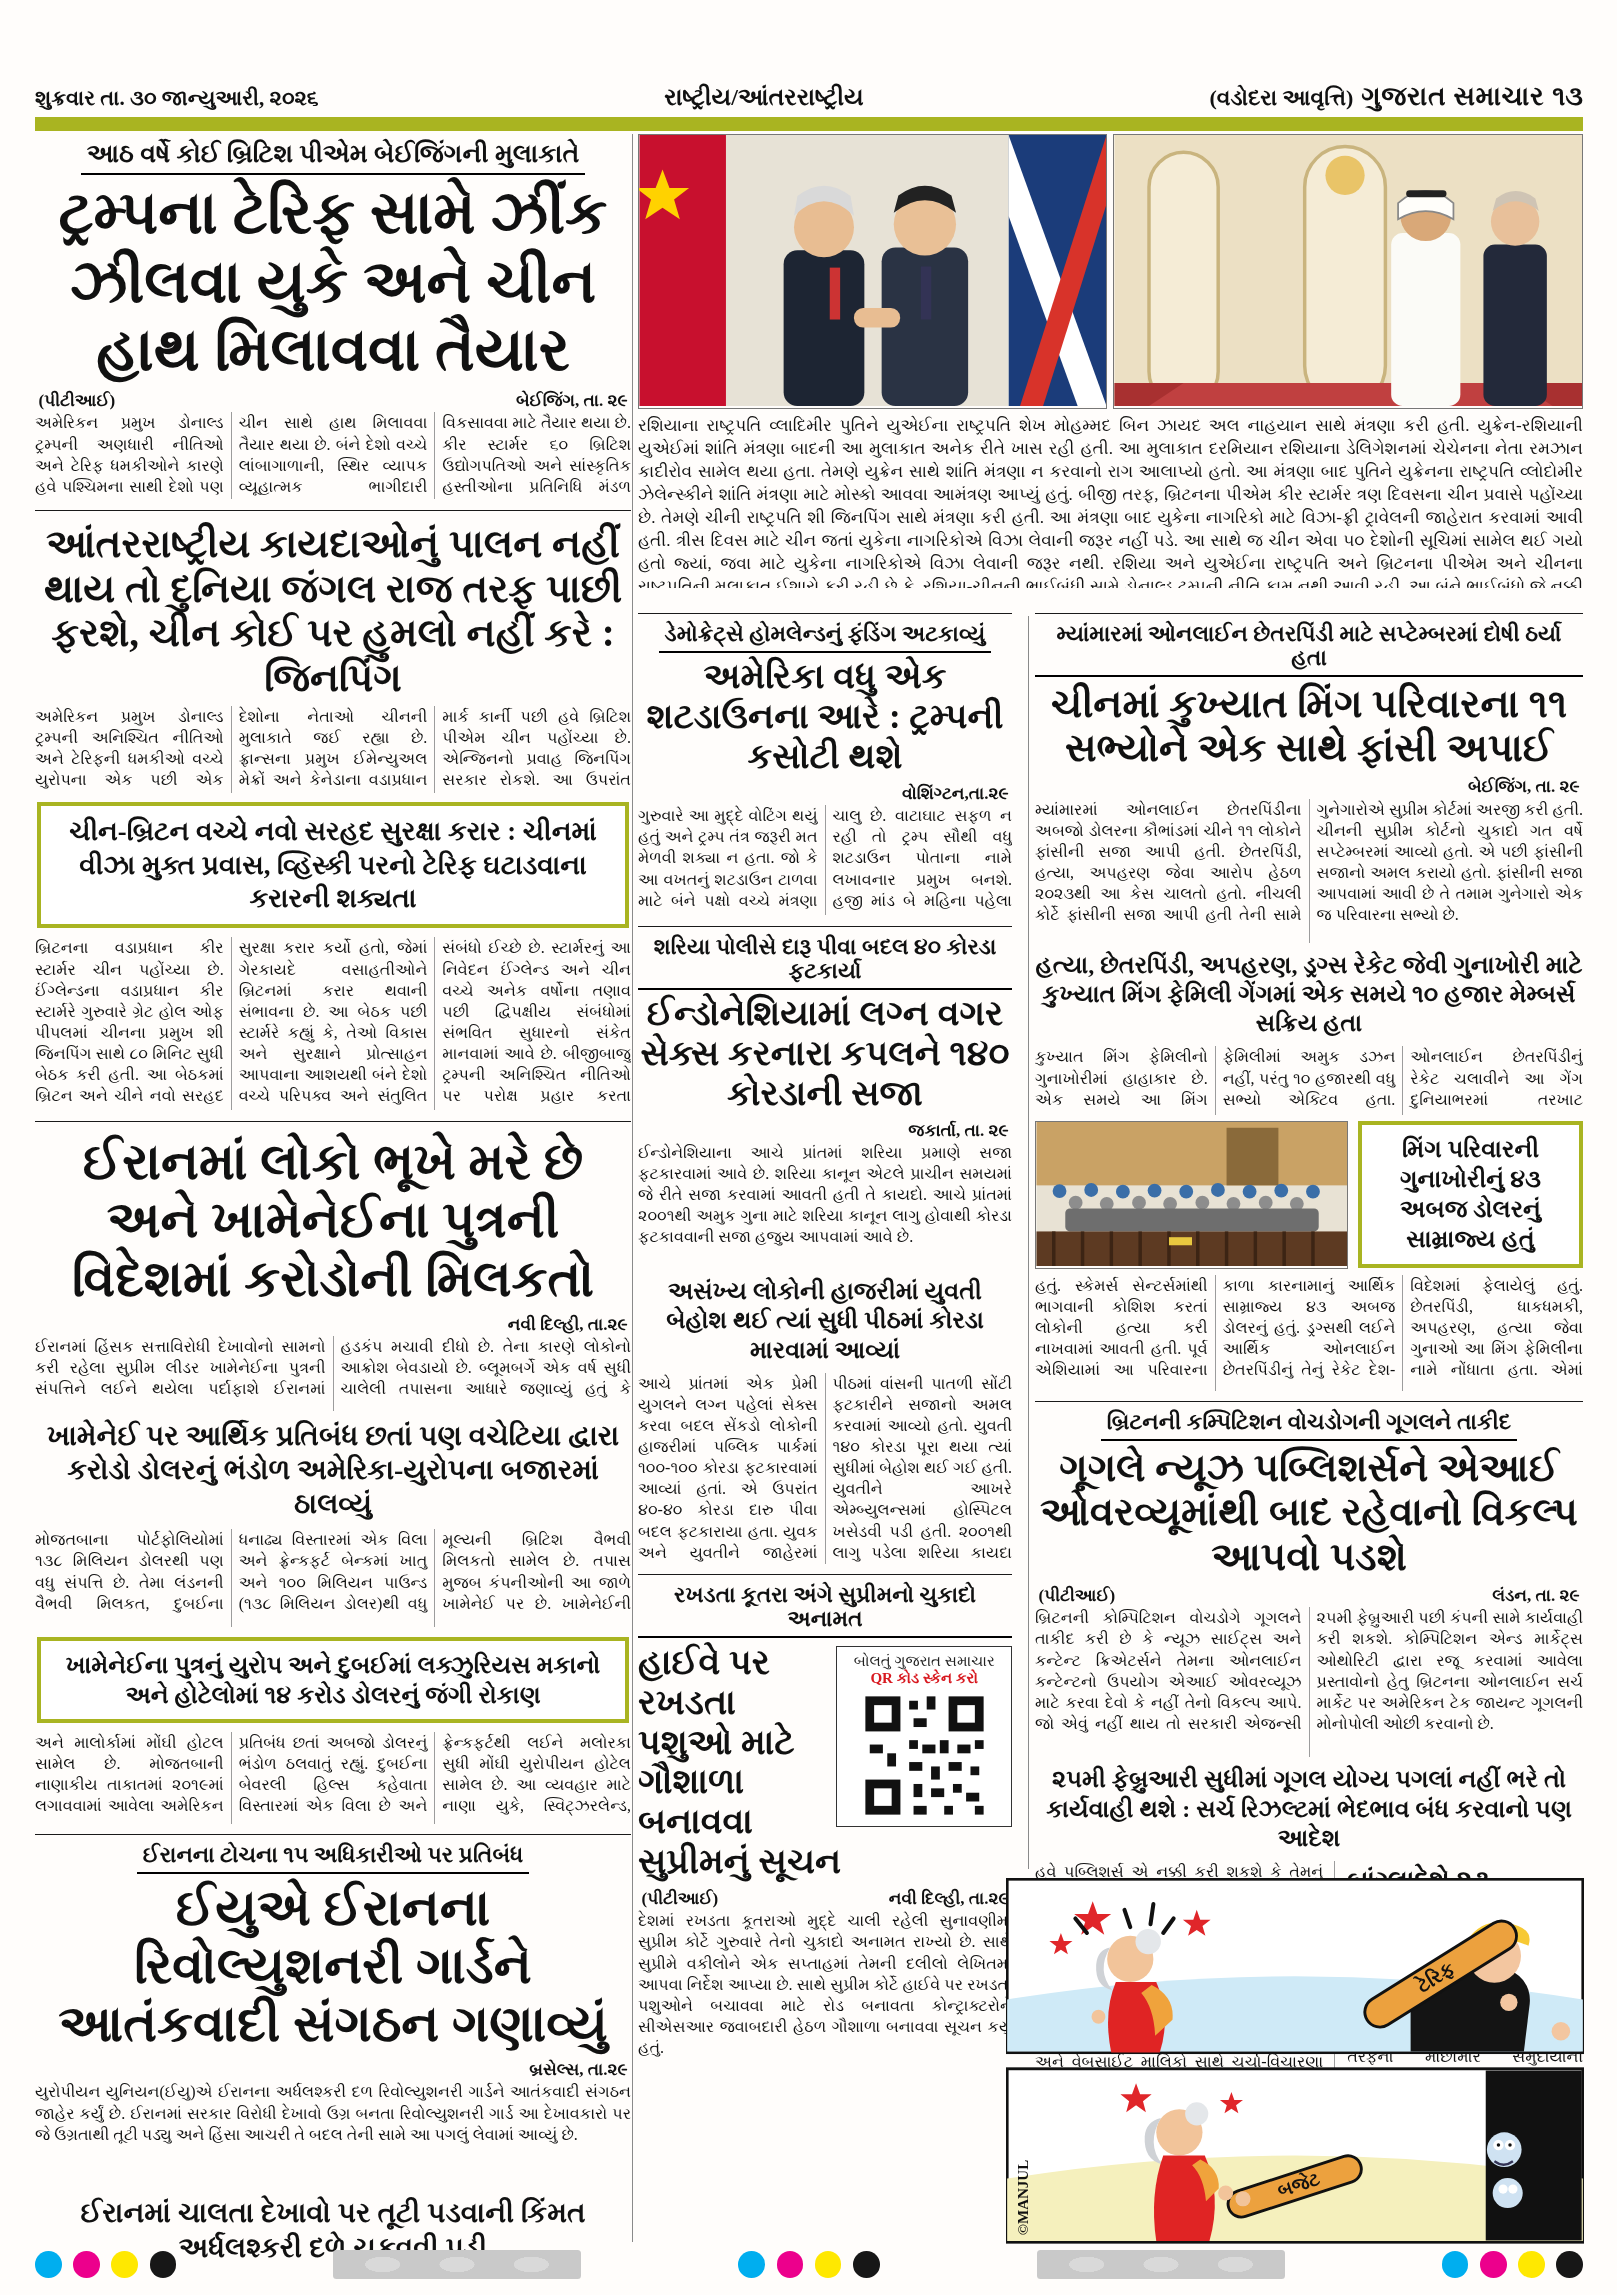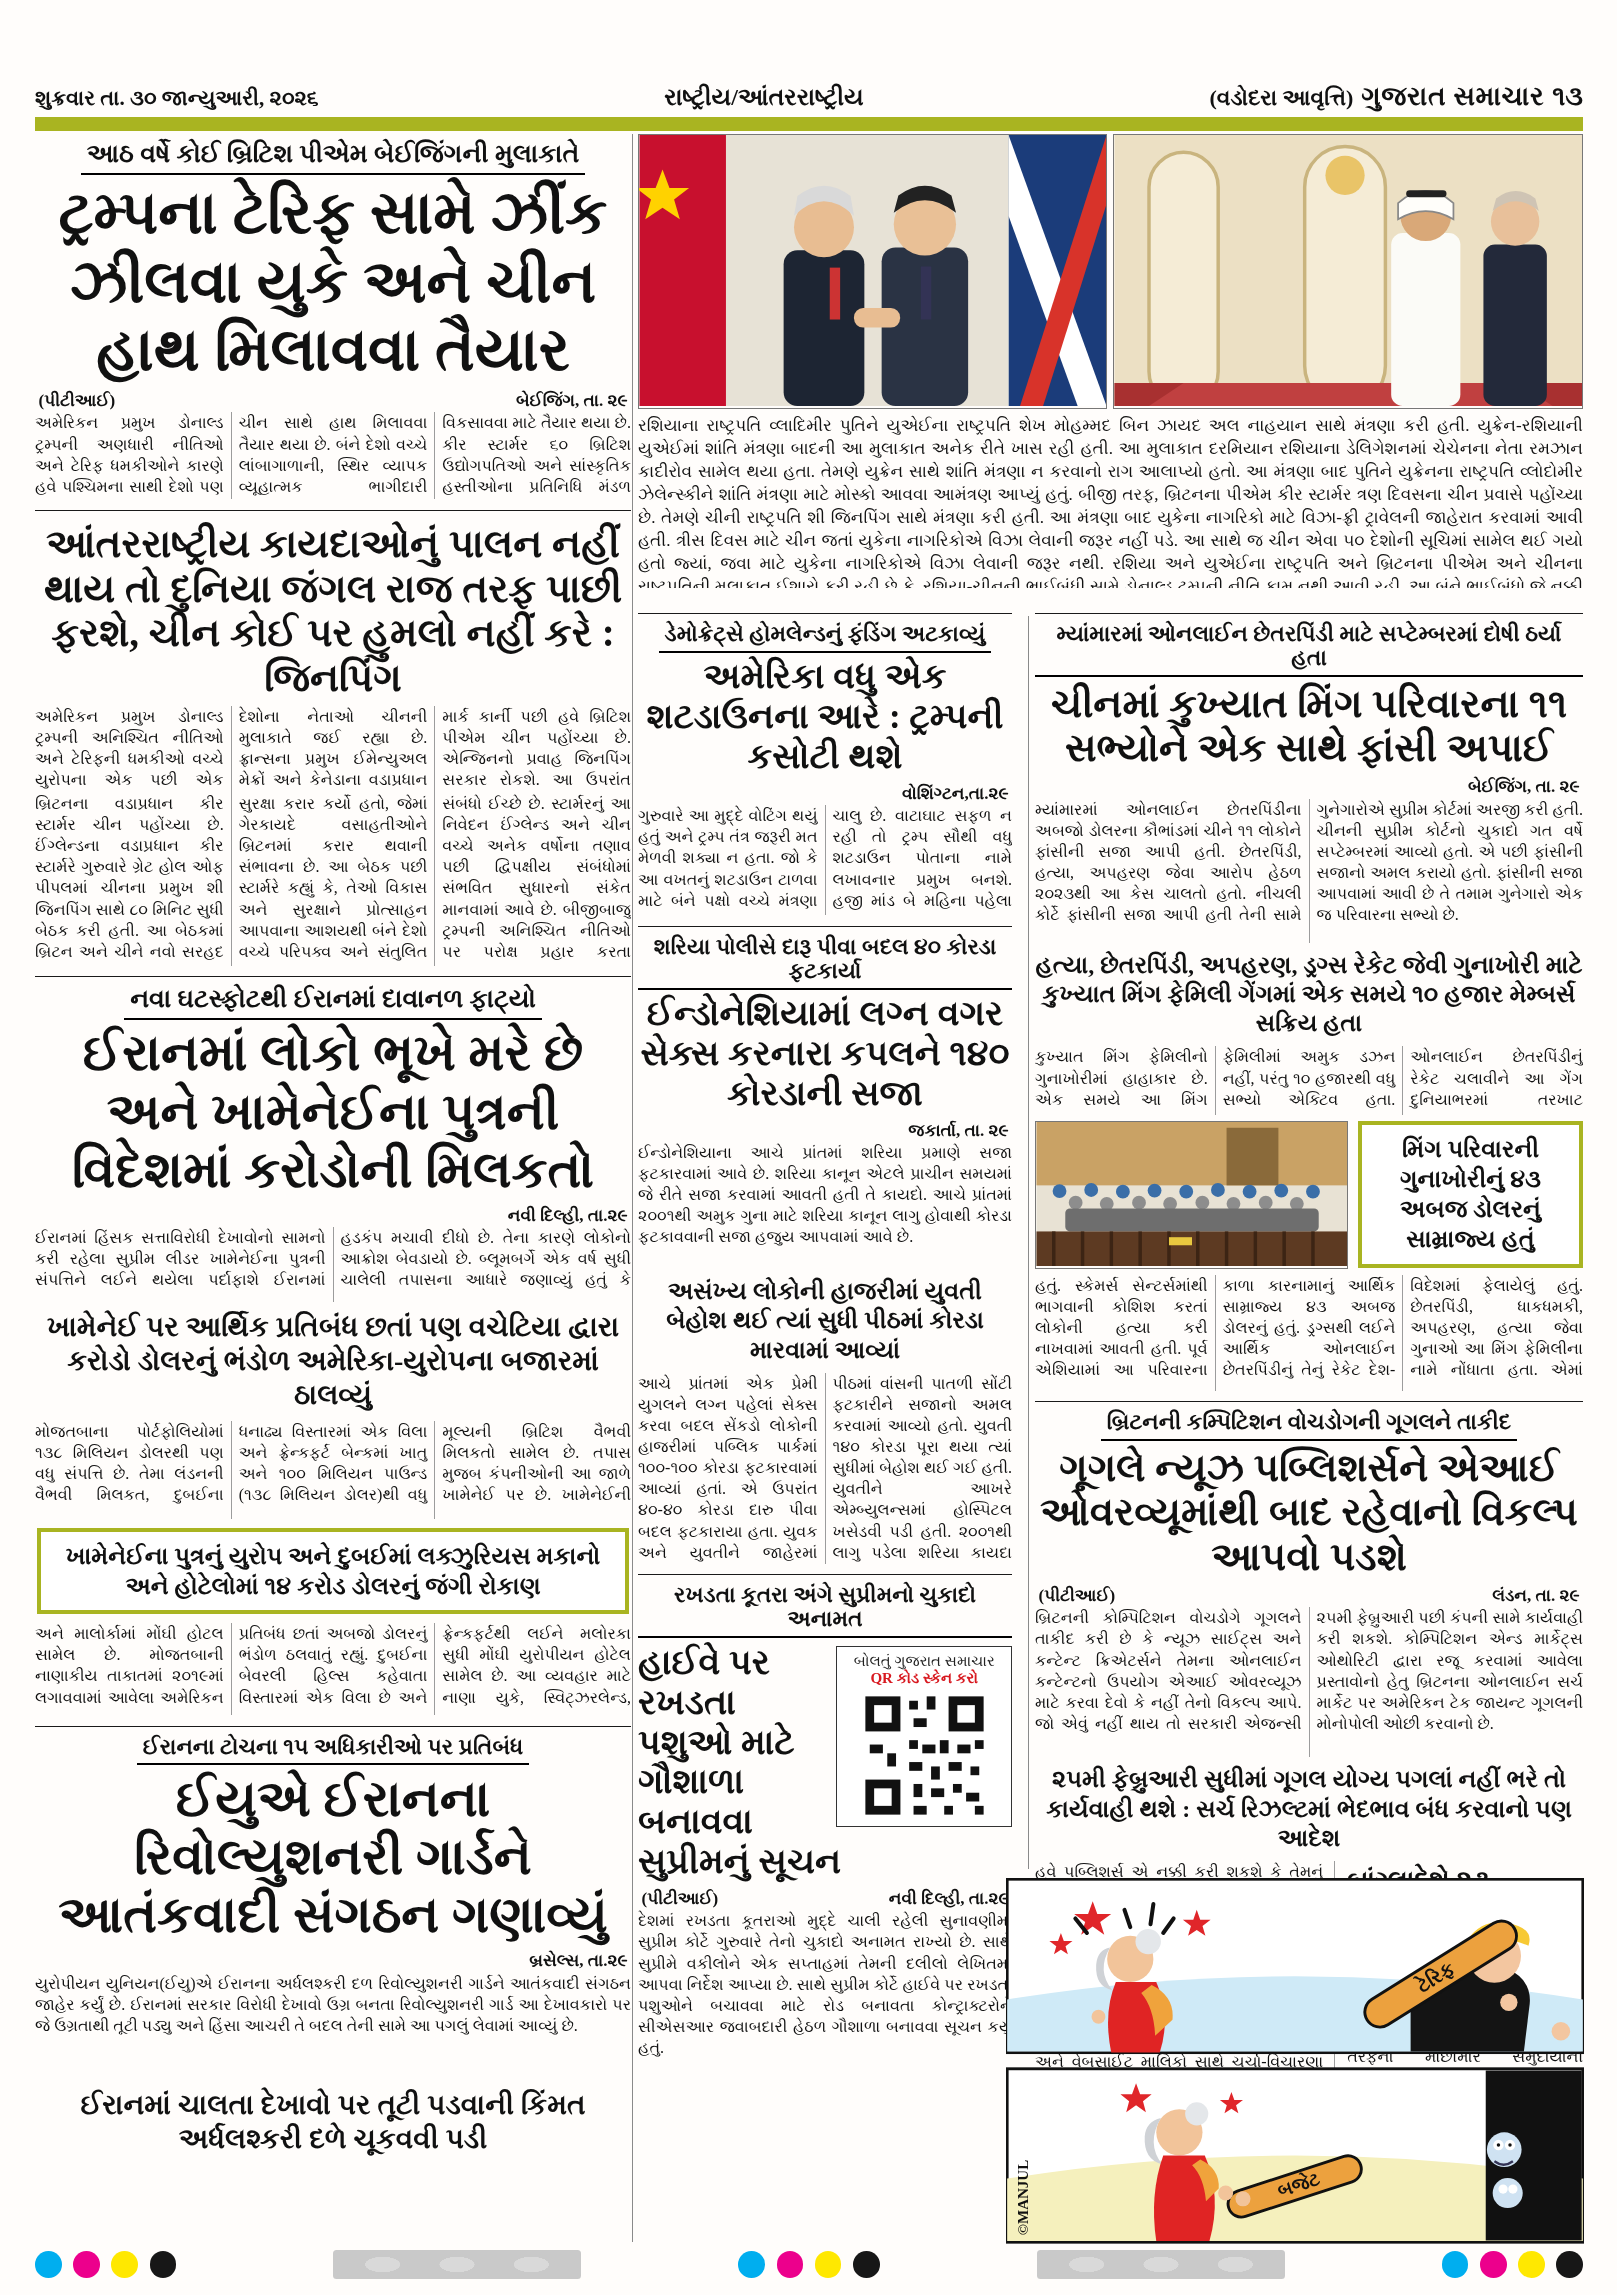--- a/index.html
+++ b/index.html
@@ -114,25 +114,25 @@
       <div class="byrow">
         <span>(પીટીઆઈ)</span>
         <span>બેઈજિંગ, તા. ૨૯</span>
       </div>
       <div class="body-text cols-3" style="height:87px;">અમેરિકન પ્રમુખ ડોનાલ્ડ ટ્રમ્પની અણધારી નીતિઓ અને ટેરિફ ધમકીઓને કારણે હવે પશ્ચિમના સાથી દેશો પણ ચીન સાથે હાથ મિલાવવા તૈયાર થયા છે. બંને દેશો વચ્ચે લાંબાગાળાની, સ્થિર વ્યાપક વ્યૂહાત્મક ભાગીદારી વિકસાવવા માટે તૈયાર થયા છે. કીર સ્ટાર્મર ૬૦ બ્રિટિશ ઉદ્યોગપતિઓ અને સાંસ્કૃતિક હસ્તીઓના પ્રતિનિધિ મંડળ સાથે ત્રણ દિવસના ચીન પ્રવાસે બેઈજિંગ પહોંચ્યા છે. આઠ વર્ષમાં કોઈ બ્રિટિશ પીએમની આ પહેલી બેઈજિંગ મુલાકાત છે.</div>
     </div>
 
     <div class="article rule-top">
       <div class="hl hl-md">આંતરરાષ્ટ્રીય કાયદાઓનું પાલન નહીં થાય તો દુનિયા જંગલ રાજ તરફ પાછી ફરશે, ચીન કોઈ પર હુમલો નહીં કરે : જિનપિંગ</div>
       <div class="body-text cols-3" style="height:87px;">અમેરિકન પ્રમુખ ડોનાલ્ડ ટ્રમ્પની અનિશ્ચિત નીતિઓ અને ટેરિફની ધમકીઓ વચ્ચે યુરોપના એક પછી એક દેશોના નેતાઓ ચીનની મુલાકાતે જઈ રહ્યા છે. ફ્રાન્સના પ્રમુખ ઈમેન્યુઅલ મેક્રોં અને કેનેડાના વડાપ્રધાન માર્ક કાર્ની પછી હવે બ્રિટિશ પીએમ ચીન પહોંચ્યા છે. એન્જિનનો પ્રવાહ જિનપિંગ સરકાર રોકશે. આ ઉપરાંત બ્રિટન અને ચીન વચ્ચે ટેરિફ ઘટાડવા અને બ્રિટિશ પ્રવાસીઓ માટે ચીનમાં વીઝા મુક્ત પ્રવાસની મંજૂરીનો મુદ્દો છે. તેમણે ઉમેર્યું કે, ચીન વૈશ્વિક પ્લેટફોર્મ પર એક મહત્વનો ખેલાડી છે અને બંને દેશ વધુ પરિપક્વ, લાંબાગાળાના અને સ્થિર સંબંધો ઈચ્છે છે. સાથે જ બંને દેશો મતભેદોના ક્ષેત્રમાં પણ વાતચીત કરે.</div>
+      <div class="green-box">ચીન-બ્રિટન વચ્ચે નવો સરહદ સુરક્ષા કરાર : ચીનમાં વીઝા મુક્ત પ્રવાસ, વ્હિસ્કી પરનો ટેરિફ ઘટાડવાના કરારની શક્યતા</div>
       <div class="body-text cols-3" style="height:173px;">બ્રિટનના વડાપ્રધાન કીર સ્ટાર્મર ચીન પહોંચ્યા છે. ઈંગ્લેન્ડના વડાપ્રધાન કીર સ્ટાર્મરે ગુરુવારે ગ્રેટ હોલ ઓફ પીપલમાં ચીનના પ્રમુખ શી જિનપિંગ સાથે ૮૦ મિનિટ સુધી બેઠક કરી હતી. આ બેઠકમાં બ્રિટન અને ચીને નવો સરહદ સુરક્ષા કરાર કર્યો હતો, જેમાં ગેરકાયદે વસાહતીઓને બ્રિટનમાં કરાર થવાની સંભાવના છે. આ બેઠક પછી સ્ટાર્મરે કહ્યું કે, તેઓ વિકાસ અને સુરક્ષાને પ્રોત્સાહન આપવાના આશયથી બંને દેશો વચ્ચે પરિપક્વ અને સંતુલિત સંબંધો ઈચ્છે છે. સ્ટાર્મરનું આ નિવેદન ઈંગ્લેન્ડ અને ચીન વચ્ચે અનેક વર્ષોના તણાવ પછી દ્વિપક્ષીય સંબંધોમાં સંભવિત સુધારનો સંકેત માનવામાં આવે છે. બીજીબાજુ ટ્રમ્પની અનિશ્ચિત નીતિઓ પર પરોક્ષ પ્રહાર કરતા જિનપિંગે કહ્યું કે, કેટલાક સમયથી આંતરરાષ્ટ્રીય ઓર્ડર ખોરવાઈ ગયો છે. આંતરરાષ્ટ્રીય કાયદા માત્ર ત્યારે જ અસરકારક બની શકે જ્યારે બધા જ દેશો વિશેષરૂપે મોટા દેશો તેનું પાલન કરે. અન્યથા વિશ્વ પર ફરી જંગલના કાયદા તરફ પાછા ફરવાનું જોખમ રહેશે. વેનેઝુએલા સામે ટ્રમ્પની સૈન્ય કાર્યવાહી અને ગ્રીનલેન્ડ પચાવી પાડવાના અમેરિકન પ્રમુખના દાવાઓ વચ્ચે શી જિનપિંગે કહ્યું હતું.</div>
     </div>
 
     <div class="article rule-top">
-      <div class="kicker"><span>નવા ઘટસ્ફોટથી ઈરાનમાં દાવાનળ ફાટ્યો</span></div>
       <div class="hl hl-lg">ઈરાનમાં લોકો ભૂખે મરે છે અને ખામેનેઈના પુત્રની વિદેશમાં કરોડોની મિલકતો</div>
       <div class="dateline">નવી દિલ્હી, તા.૨૯</div>
       <div class="body-text cols-2" style="height:75px;">ઈરાનમાં હિંસક સત્તાવિરોધી દેખાવોનો સામનો કરી રહેલા સુપ્રીમ લીડર ખામેનેઈના પુત્રની સંપત્તિને લઈને થયેલા પર્દાફાશે ઈરાનમાં હડકંપ મચાવી દીધો છે. તેના કારણે લોકોનો આક્રોશ બેવડાયો છે. બ્લૂમબર્ગે એક વર્ષ સુધી ચાલેલી તપાસના આધારે જણાવ્યું હતું કે ખામેનેઈના ૫૬ વર્ષીય પુત્ર મોજતબા ખામેનેઈ વચેટિયાઓ દ્વારા વિદેશી રિયલ એસ્ટેટનું મોટું નેટવર્ક ચલાવે છે.</div>
       <div class="subhead">ખામેનેઈ પર આર્થિક પ્રતિબંધ છતાં પણ વચેટિયા દ્વારા કરોડો ડોલરનું ભંડોળ અમેરિકા-યુરોપના બજારમાં ઠાલવ્યું</div>
       <div class="body-text cols-3" style="height:98px;">મોજતબાના પોર્ટફોલિયોમાં ૧૩૮ મિલિયન ડોલરથી પણ વધુ સંપત્તિ છે. તેમા લંડનની વૈભવી મિલકત, દુબઈના ધનાઢ્ય વિસ્તારમાં એક વિલા અને ફ્રેન્કફર્ટ બેન્કમાં ખાતુ અને ૧૦૦ મિલિયન પાઉન્ડ (૧૩૮ મિલિયન ડોલર)થી વધુ મૂલ્યની બ્રિટિશ વૈભવી મિલકતો સામેલ છે. તપાસ મુજબ કંપનીઓની આ જાળે ખામેનેઈ પર છે. ખામેનેઈની મિલકતોમાં લંડનના વૈભવી વિસ્તારોમાં પ્રાઈમ રિયલ એસ્ટેટ સામેલ છે. તેમા ૨૦૧૪માં એક ઘર તેમણે ૩૩.૭ મિલિયન પાઉન્ડમાં ખરીદ્યુ હતુ.</div>
       <div class="green-box sm">ખામેનેઈના પુત્રનું યુરોપ અને દુબઈમાં લક્ઝુરિયસ મકાનો અને હોટેલોમાં ૧૪ કરોડ ડોલરનું જંગી રોકાણ</div>
       <div class="body-text cols-3" style="height:92px;">અને માલોર્કામાં મોંઘી હોટલ સામેલ છે. મોજતબાની નાણાકીય તાકાતમાં ૨૦૧૯માં લગાવવામાં આવેલા અમેરિકન પ્રતિબંધ છતાં અબજો ડોલરનું ભંડોળ ઠલવાતું રહ્યું. દુબઈના બેવરલી હિલ્સ કહેવાતા વિસ્તારમાં એક વિલા છે અને ફ્રેન્કફર્ટથી લઈને મલોરકા સુધી મોંઘી યુરોપીયન હોટેલ સામેલ છે. આ વ્યવહાર માટે નાણા યુકે, સ્વિટ્ઝરલેન્ડ, લિન્ક્સ્ટેઈન અને યુએઈની બેન્કોના ખાતા દ્વારા મોકલવામાં આવ્યા હતા. પર્શિયન ગલ્ફમાં શિપિંગથી લઈને સ્વિસ પશ્ચિમી બજારમાં મોકલવામાં મદદ કરી.</div>
     </div>
 
     <div class="article rule-top">

